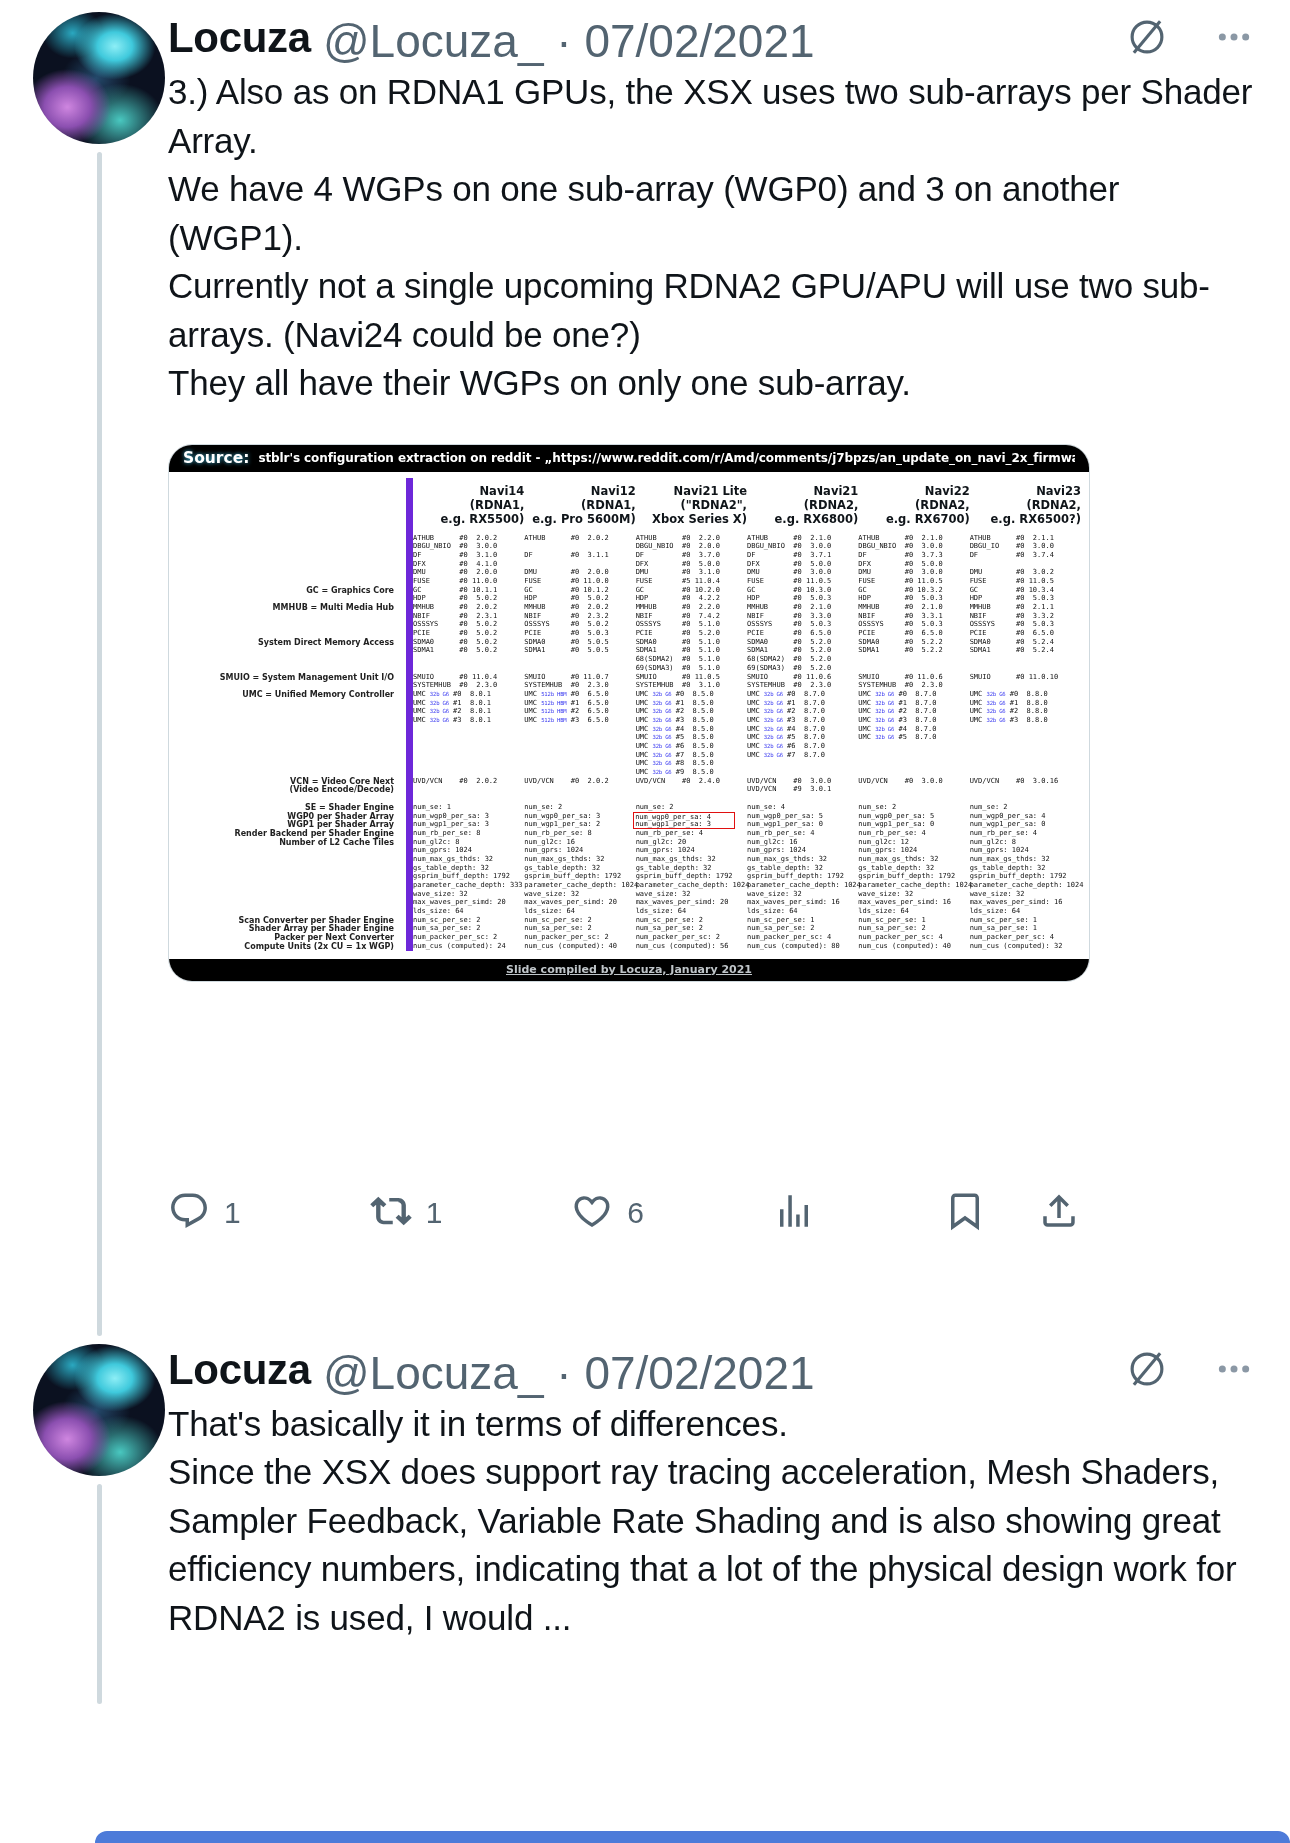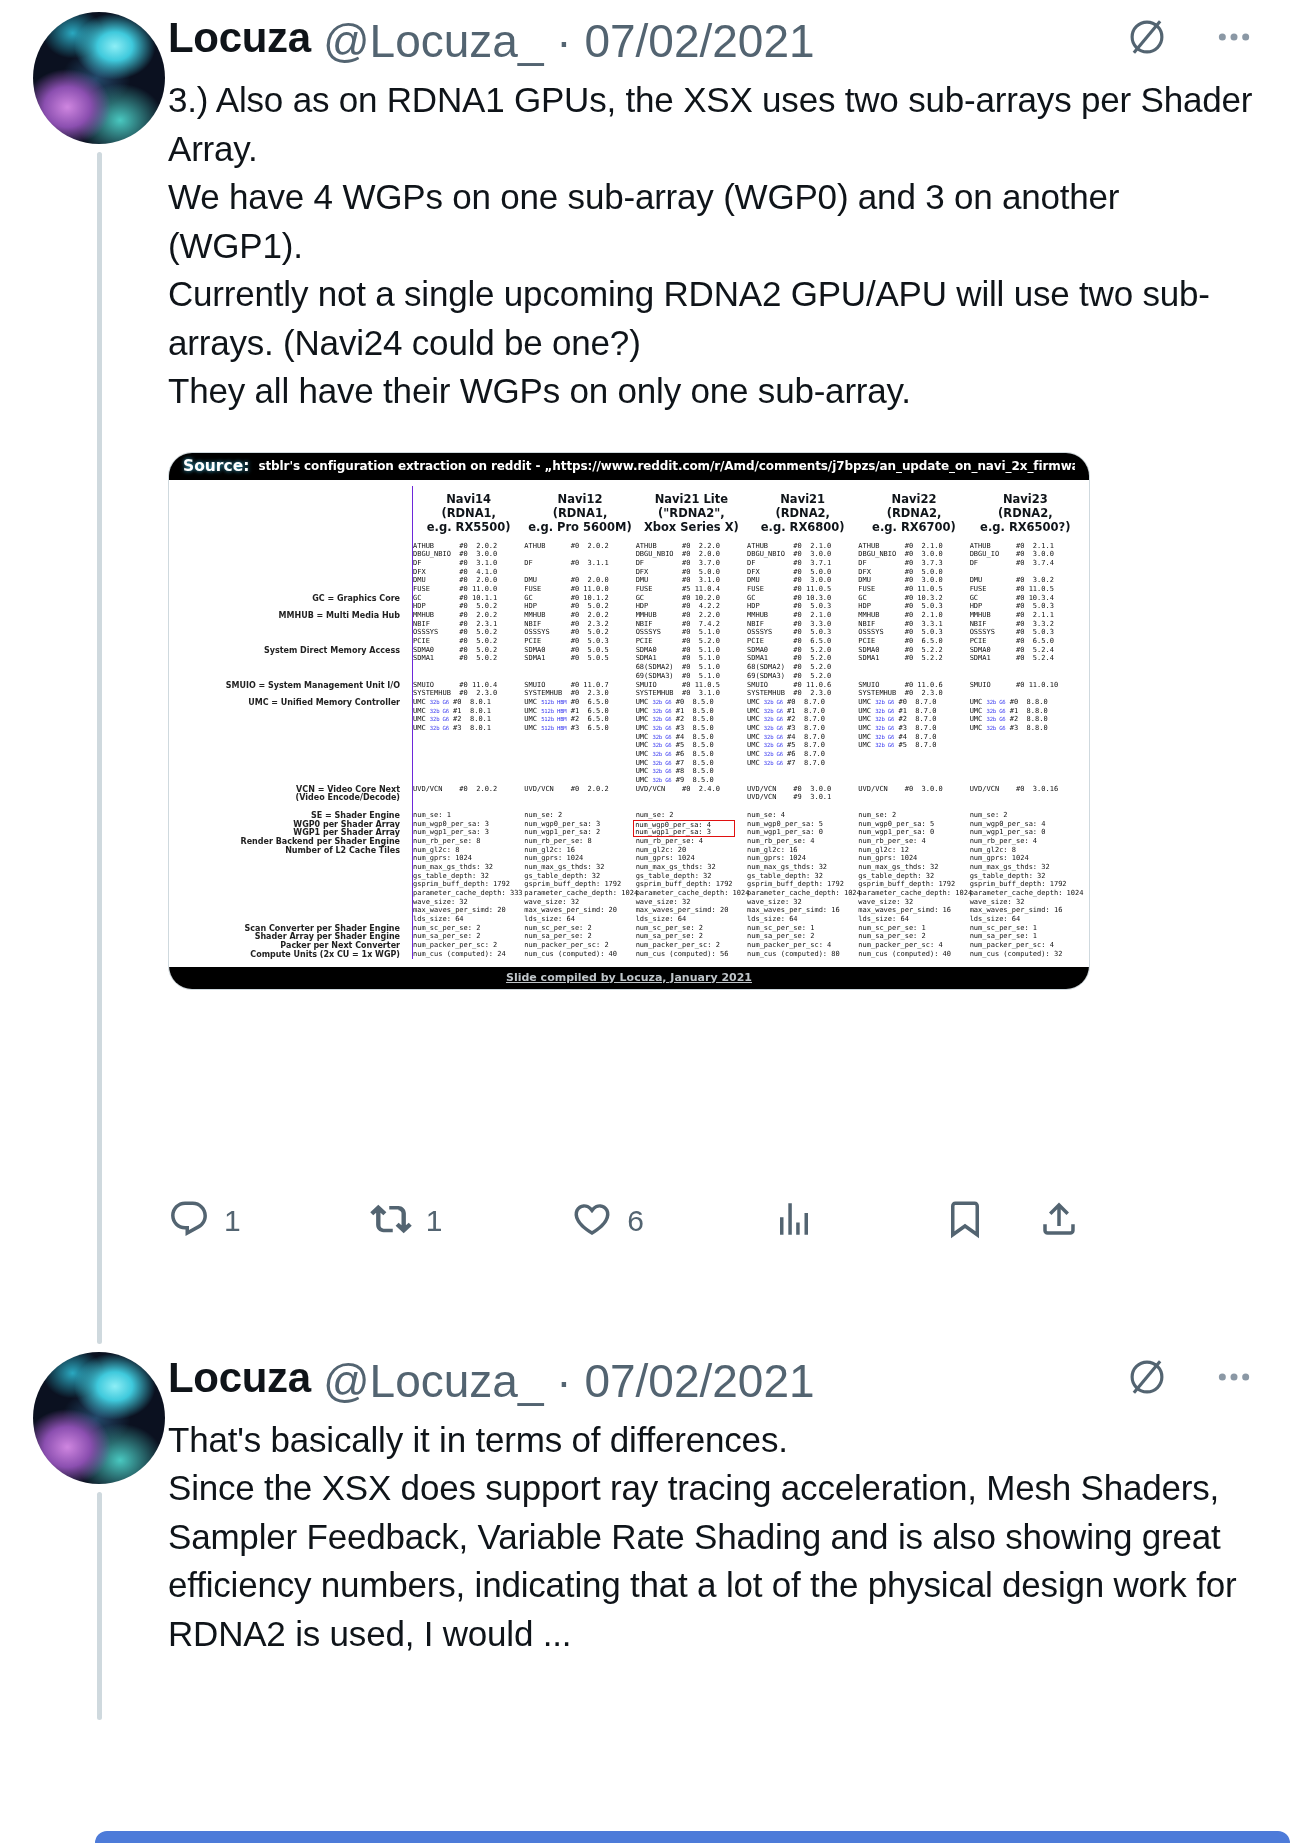--- a/index.html
+++ b/index.html
@@ -17,37 +17,37 @@
       #0b1120;}
   .threadline{width:5px;background:#cfd9de;border-radius:3px;margin-top:8px;flex:1;}
   .t1 .threadline{margin-bottom:-100px;}
   .t2 .threadline{margin-bottom:-62px;}
   .content{flex:1;min-width:0;padding-top:2px;}
   .hdr-row{display:flex;align-items:flex-start;}
   .name{font-size:42px;font-weight:700;letter-spacing:-.3px;}
   .meta{font-size:46px;color:#536471;margin-left:12px;white-space:nowrap;}
   .hdr-spacer{flex:1;}
   .hdr-icons{display:flex;align-items:center;gap:46px;padding-right:6px;padding-top:2px;}
-  .body-text{margin-top:8px;font-size:35px;line-height:48.5px;letter-spacing:-.2px;
+  .body-text{font-size:35px;line-height:48.5px;letter-spacing:-.2px;
              white-space:pre-line;max-width:1088px;}
   
   .media{margin-top:36px;width:920px;border:1px solid #cfd9de;border-radius:24px;
          overflow:hidden;background:#fff;}
   .slide-head{background:#000;color:#fff;display:flex;align-items:center;gap:9px;
               padding:4px 14px 5px 14px;}
   .src-label{font:800 15.5px "DejaVu Sans",sans-serif;text-shadow:0 0 4px #3fb4d8;}
   .src-text{font:700 12px "DejaVu Sans",sans-serif;letter-spacing:-.1px;white-space:nowrap;
             overflow:hidden;}
   .slide-body{padding:6px 8px 8px 8px;background:#fff;}
   .sgrid{display:grid;grid-template-columns:236px repeat(6,1fr);}
   .scol{min-width:0;}
-  .scol.labs-col{border-right:1px solid #6d28d9;}
+  .scol.labs-col{border-right:7px solid #6d28d9;}
   .chdr{height:50px;padding-top:6px;}
   .chdr .ln{height:14px;line-height:13.5px;font:700 11.5px "DejaVu Sans",sans-serif;
-            text-align:center;white-space:pre;}
+            text-align:right;white-space:pre;}
   .cbody .ln{height:8.7px;line-height:8.7px;font:400 7px "DejaVu Sans Mono",monospace;
              white-space:pre;color:#111;}
   .labs .ln{font:700 8px "DejaVu Sans",sans-serif;text-align:right;padding-right:12px;
             white-space:pre;color:#222;}
   .umc{color:#3a3af0;font-size:5.6px;letter-spacing:-.2px;}
   .rb{border-left:1.5px solid #e01010;border-right:1.5px solid #e01010;
       box-sizing:border-box;width:102px;margin-left:-3px;padding-left:1.5px;}
   .rb-top{border-top:1.5px solid #e01010;}
   .rb-bot{border-bottom:1.5px solid #e01010;}
   .slide-foot{background:#000;color:#bfc5c9;text-align:center;

